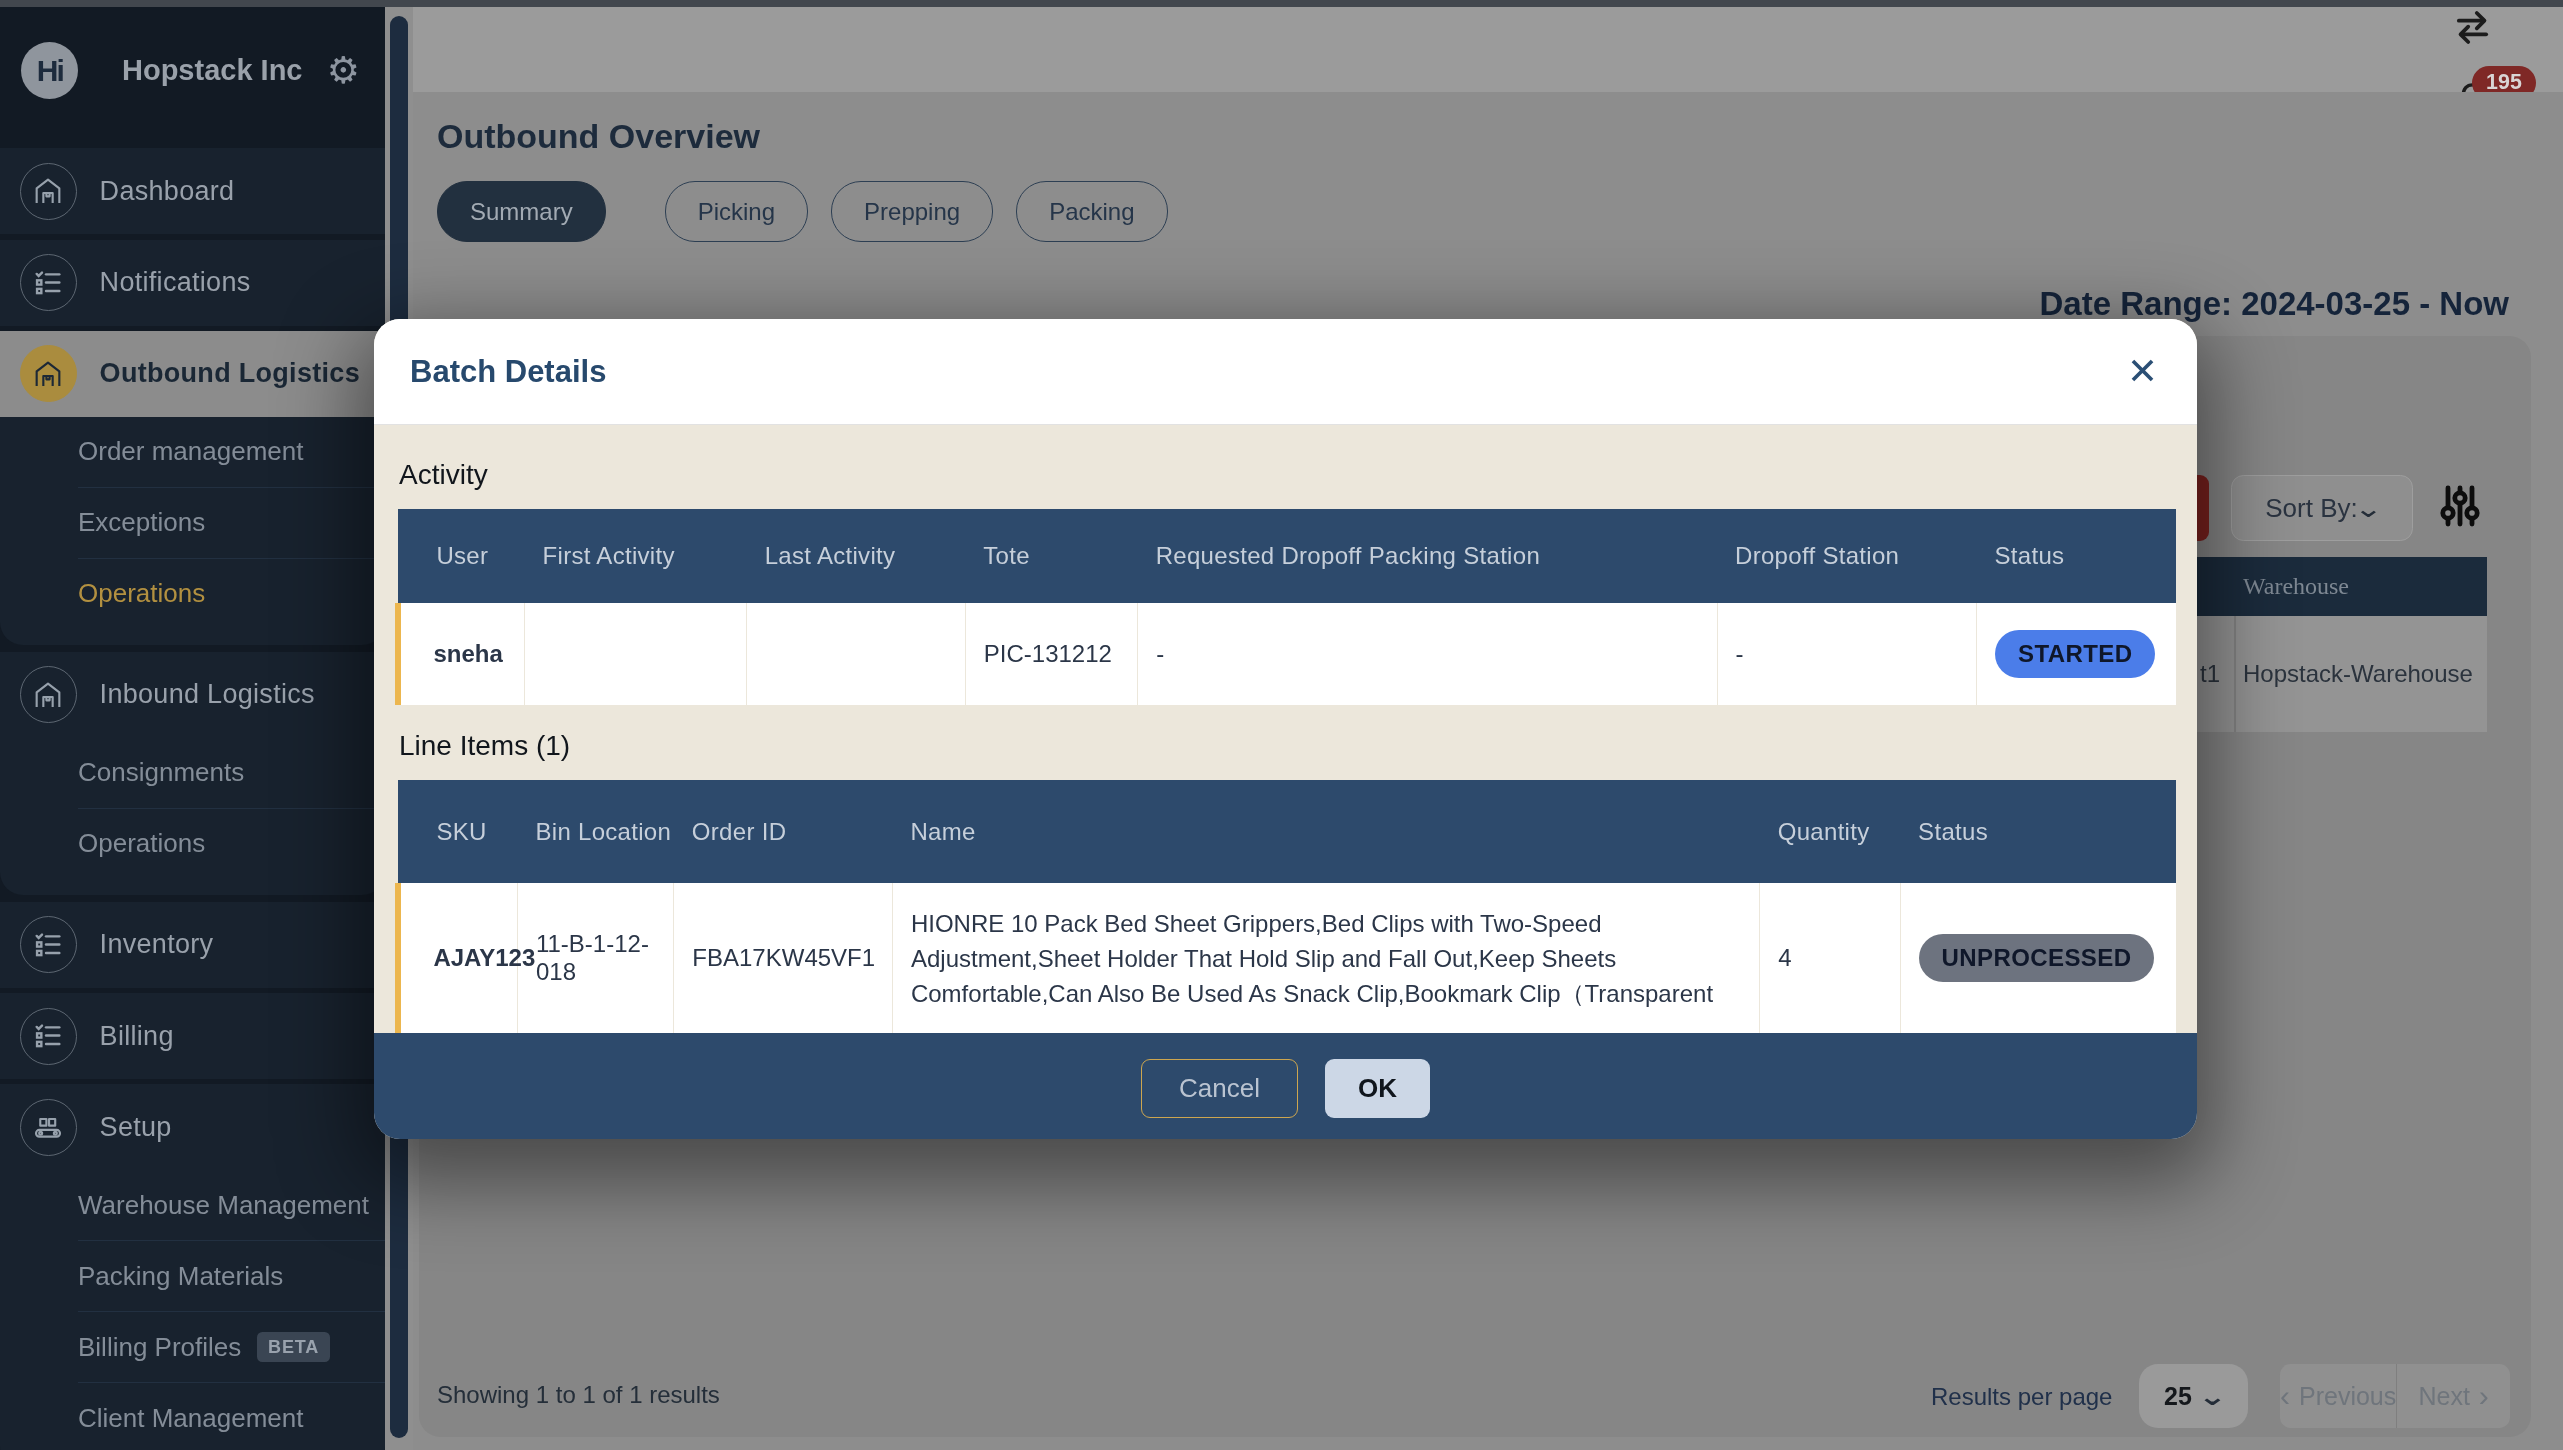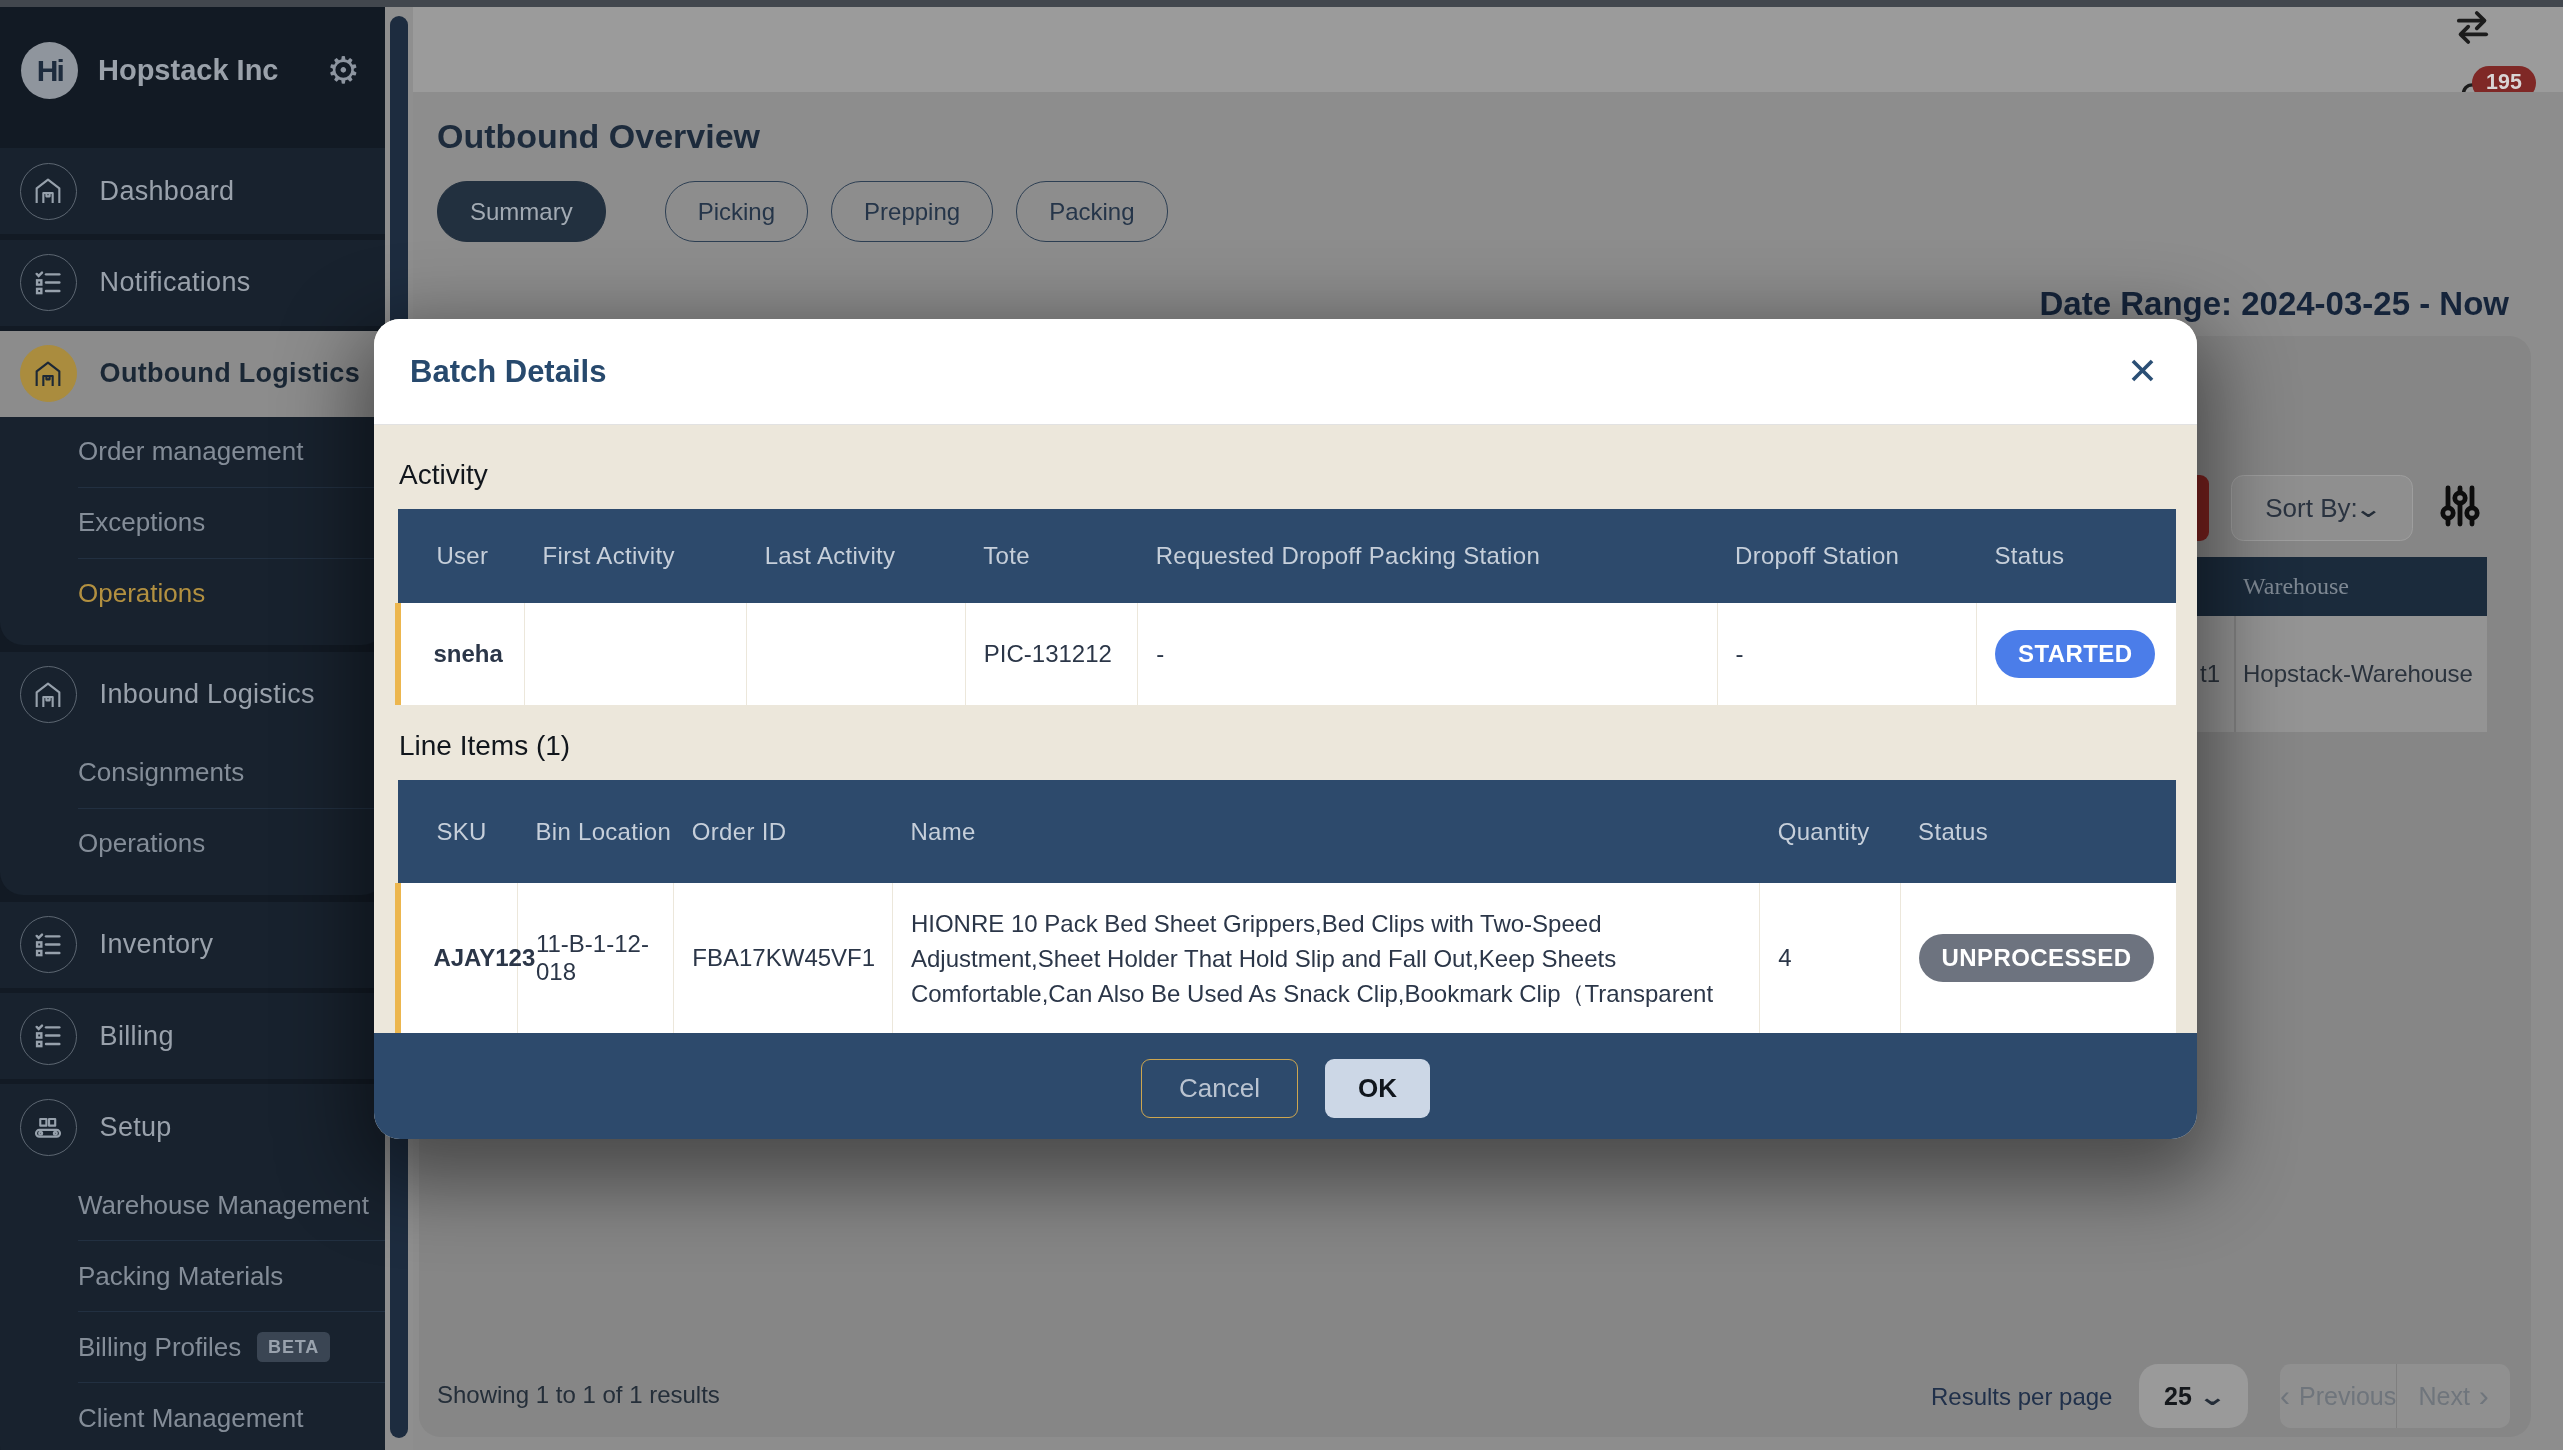--- a/index.html
+++ b/index.html
@@ -8,21 +8,21 @@
     font-family: "Liberation Sans", "DejaVu Sans", sans-serif;
     background:#8d8d8d; overflow:hidden; position:relative;
   }
   #app { position:absolute; inset:0; width:2563px; height:1451px; overflow:hidden; }
 
   
   .top-strip { position:absolute; left:0; top:0; width:2563px; height:7.1px; background:#42474e; }
 
   
   .sidebar { position:absolute; left:0; top:7.1px; width:385px; height:1444px; background:#121a24; overflow:hidden; }
-  .brand-row { height:127px; display:flex; align-items:center; padding:0 25px 0 21.4px; }
+  .brand-row { height:127px; display:flex; align-items:center; padding:0 25px 0 21.4px;gap:24px; }
   .logo-circle { width:57px; height:57px; border-radius:50%; background:#8f959d; color:#1d2b3d;
     display:flex; align-items:center; justify-content:center; font-weight:bold; font-size:30px; letter-spacing:-1.8px; }
   .brand-name { margin-left:19.6px; font-size:29px; font-weight:bold; color:#9aa1aa; flex:1; }
   .gear { font-family:"DejaVu Sans", sans-serif; font-size:37px; color:#8d95a0; line-height:1; }
 
   .nav { margin-top:14.3px; }
   .nav-item { height:86px; margin-bottom:5.3px; display:flex; align-items:center; background:#18222e; cursor:pointer; }
   .icon-circle { width:57px; height:57px; margin-left:19.6px; flex:0 0 57px; border:1.8px solid #5d6772; border-radius:50%;
     display:flex; align-items:center; justify-content:center; color:#97a1ac; }
   .icon-circle svg { width:32px; height:32px; }
@@ -116,21 +116,21 @@
   table.activity thead th { height:94px; }
   table.lineitems thead th { height:103px; }
   table.mtable tbody td { background:#ffffff; font-size:24px; color:#2b3648; padding-left:18px; vertical-align:middle; }
   table.mtable tbody td:first-child { padding-left:32px; border-left:6.2px solid #ecb64e; }
   table.mtable tbody td + td { border-left:1.8px solid #ece7db; }
   table.activity tbody td { height:102px; }
   table.lineitems tbody td { height:150px; }
   .cell-bold { font-weight:bold; color:#223041; }
   .name-cell { line-height:35px; padding:12.5px 27px 12.5px 18px; color:#32383f; }
 
-  .badge { display:inline-block; padding:9.8px 23px; border-radius:36px; color:#ffffff; font-size:24px; font-weight:bold; letter-spacing:0.4px; }
+  .badge { display:inline-block; padding:9.8px 23px; border-radius:36px; color:#0f172a; font-size:24px; font-weight:bold; letter-spacing:0.4px; }
   .badge.blue { background:#4b7de9; }
   .badge.gray { background:#6d737f; }
 
   .modal-footer { flex:0 0 110px; background:#2d4a6c; display:flex; align-items:center; justify-content:center; gap:27px; }
   .btn-cancel { width:157px; height:59px; background:transparent; border:1.8px solid #cda64f; border-radius:9px;
     color:#bac4d1; font-size:26px; display:flex; align-items:center; justify-content:center; cursor:pointer; }
   .btn-ok { width:105px; height:59px; background:#ccd7e6; border:none; border-radius:9px; color:#10161d;
     font-size:26px; font-weight:bold; display:flex; align-items:center; justify-content:center; cursor:pointer; }
 </style>
 </head>

